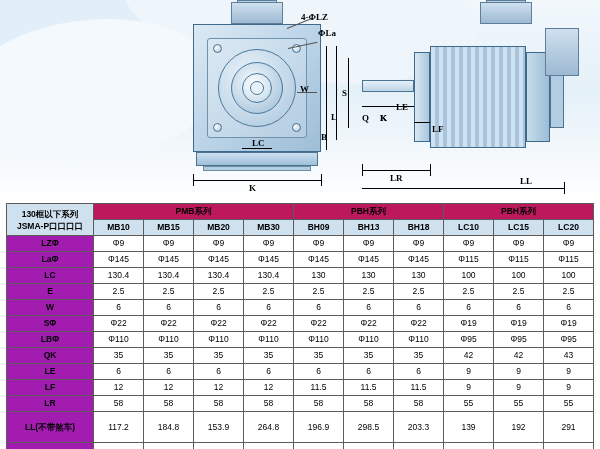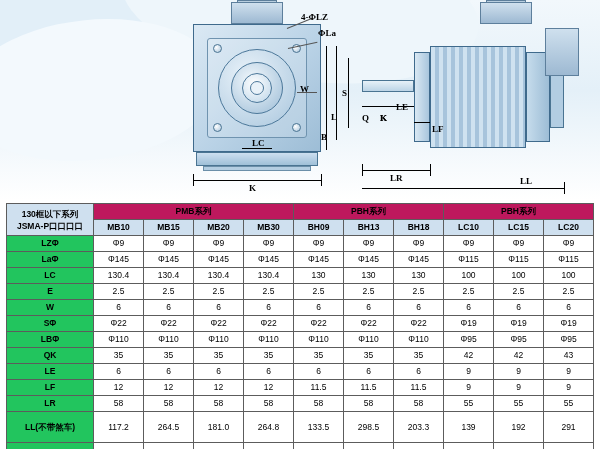--- a/index.html
+++ b/index.html
@@ -52,21 +52,21 @@
   .dimv{width:1px;}
   .dimh{height:1px;}
   .lead{position:absolute;background:#555;height:1px;}
   .lbl{position:absolute;font-size:9px;font-weight:bold;color:#000;font-family:"Liberation Serif",serif;}
 
   
   #tablewrap{position:absolute;left:6px;top:203px;width:588px;}
   table{border-collapse:collapse;width:588px;table-layout:fixed;}
   th,td{border:1px solid #5c5c5c;text-align:center;font-size:8.5px;padding:0;height:15px;line-height:15px;}
   thead th{background:#cfe0ef;font-weight:bold;}
-  td.rowhdr{background:#22c55e;font-weight:bold;}
+  td.rowhdr{background:#a21caf;font-weight:bold;}
   tbody td{background:#ffffff;}
   .hdr-left{background:#cfe0ef;font-weight:bold;text-align:center;font-size:8.5px;line-height:12px;}
   .tall{height:30px;}
   .grp{background:#be185d;font-weight:bold;}
 </style>
 </head>
 <body>
 
 <div id="diagram">
   <div class="sw sw1"></div>
@@ -304,24 +304,24 @@
           <td>58</td>
           <td>58</td>
           <td>58</td>
           <td>55</td>
           <td>55</td>
           <td>55</td>
         </tr>
         <tr>
           <td class="rowhdr tall">LL(不带煞车)</td>
           <td class="tall">117.2</td>
-          <td class="tall">264.5</td>
-          <td class="tall">181.0</td>
+          <td class="tall">184.8</td>
+          <td class="tall">153.9</td>
           <td class="tall">264.8</td>
-          <td class="tall">133.5</td>
+          <td class="tall">196.9</td>
           <td class="tall">298.5</td>
           <td class="tall">203.3</td>
           <td class="tall">139</td>
           <td class="tall">192</td>
           <td class="tall">291</td>
         </tr>
         <tr>
           <td class="rowhdr tall">LL(带煞车)</td>
           <td class="tall">219.3</td>
           <td class="tall">239.3</td>

